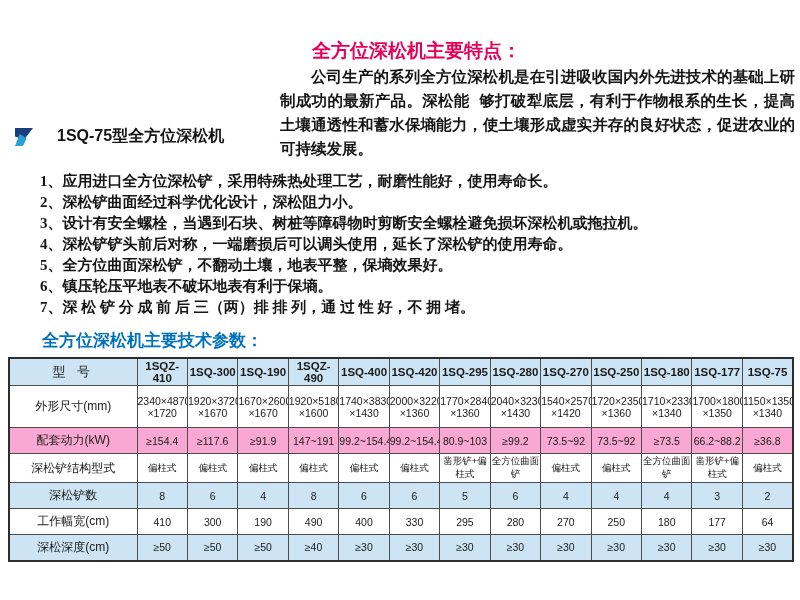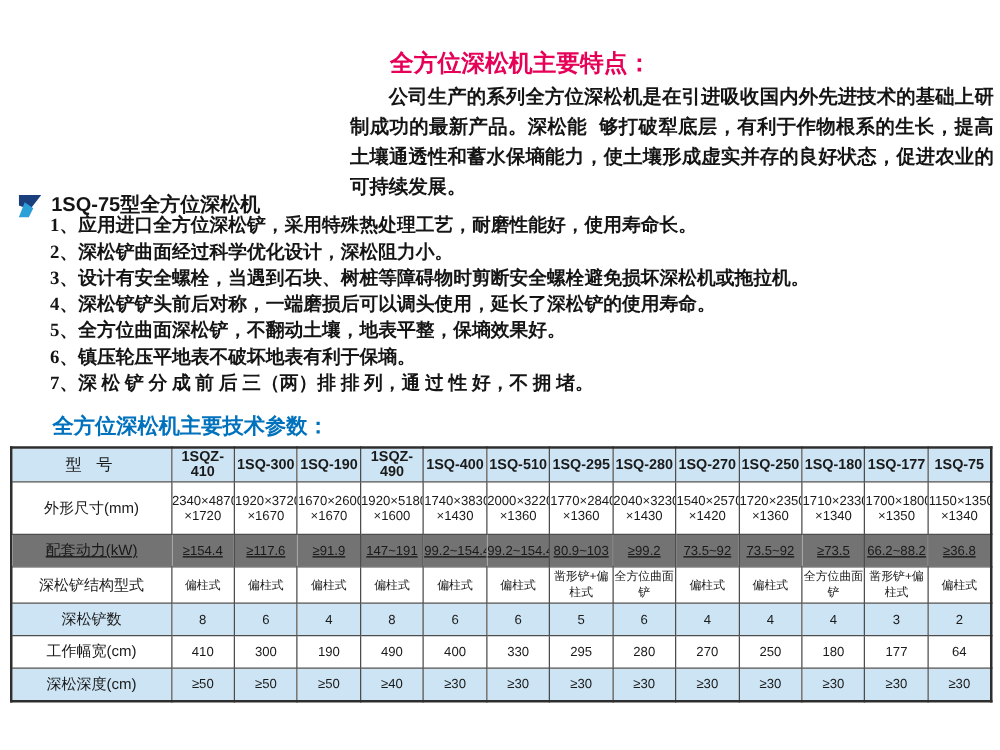--- a/index.html
+++ b/index.html
@@ -4,21 +4,21 @@
 <style>
   * { margin:0; padding:0; box-sizing:border-box; }
   html,body { width:800px; height:600px; background:#fff; overflow:hidden;
               font-family:"Liberation Sans", sans-serif; color:#111; }
   .page { position:relative; width:640px; height:600px; background:#fff; }
 
   .red-title { position:absolute; left:312px; top:38px; font-size:19px; font-weight:bold; }
   .intro { position:absolute; left:280px; top:66px; width:515px; font-size:15.5px;
            font-weight:bold; line-height:24px; text-indent:2em; text-align:justify; color:#151515;font-family:Liberation Mono, monospace; }
 
-  .product-head { position:absolute; left:15px; top:154px; display:flex; align-items:center; gap:8px; }
+  .product-head { position:absolute; left:15px; top:126px; display:flex; align-items:center; gap:24px; }
   .product-head .mark { width:18px; height:18px; display:block; }
   .product-head .name { font-size:16px; font-weight:bold; color:#151515; }
 
   .feature-list { position:absolute; left:40px; top:171px; width:745px;font-family:Liberation Serif, serif; }
   .feature-item { font-size:15px; font-weight:bold; line-height:21px; color:#151515; white-space:nowrap; }
 
   .blue-title { position:absolute; left:42px; top:329px; font-size:17px; font-weight:bold; }
 
   table.specs { position:absolute; left:8px; top:357px; width:786px;
                 border-collapse:collapse; table-layout:fixed; border:2px solid #2e2e2e;padding-left:16px; }
@@ -72,21 +72,21 @@
         <col class="lbl">
       </colgroup>
     <tbody>
       <tr class="r-blue r-model" style="background: rgb(205, 228, 244);">
           <th>型 号</th>
           <td>1SQZ-410</td>
           <td>1SQ-300</td>
           <td>1SQ-190</td>
           <td>1SQZ-490</td>
           <td>1SQ-400</td>
-          <td>1SQ-510</td>
+          <td>1SQ-420</td>
           <td>1SQ-295</td>
           <td>1SQ-280</td>
           <td>1SQ-270</td>
           <td>1SQ-250</td>
           <td>1SQ-180</td>
           <td>1SQ-177</td>
           <td>1SQ-75</td>
         </tr>
       <tr class="r-white r-dims">
           <th>外形尺寸(mm)</th>
@@ -110,21 +110,21 @@
 ×1420</td>
           <td>1720×2350
 ×1360</td>
           <td>1710×2330
 ×1340</td>
           <td>1700×1800
 ×1350</td>
           <td>1150×1350
 ×1340</td>
         </tr>
-      <tr class="r-blue r-power" style="background: #737373; text-decoration: underline;">
+      <tr class="r-blue r-power" style="background: #f9a8d4;">
           <th>配套动力(kW)</th>
           <td>≥154.4</td>
           <td>≥117.6</td>
           <td>≥91.9</td>
           <td>147~191</td>
           <td>99.2~154.4</td>
           <td>99.2~154.4</td>
           <td>80.9~103</td>
           <td>≥99.2</td>
           <td>73.5~92</td>

